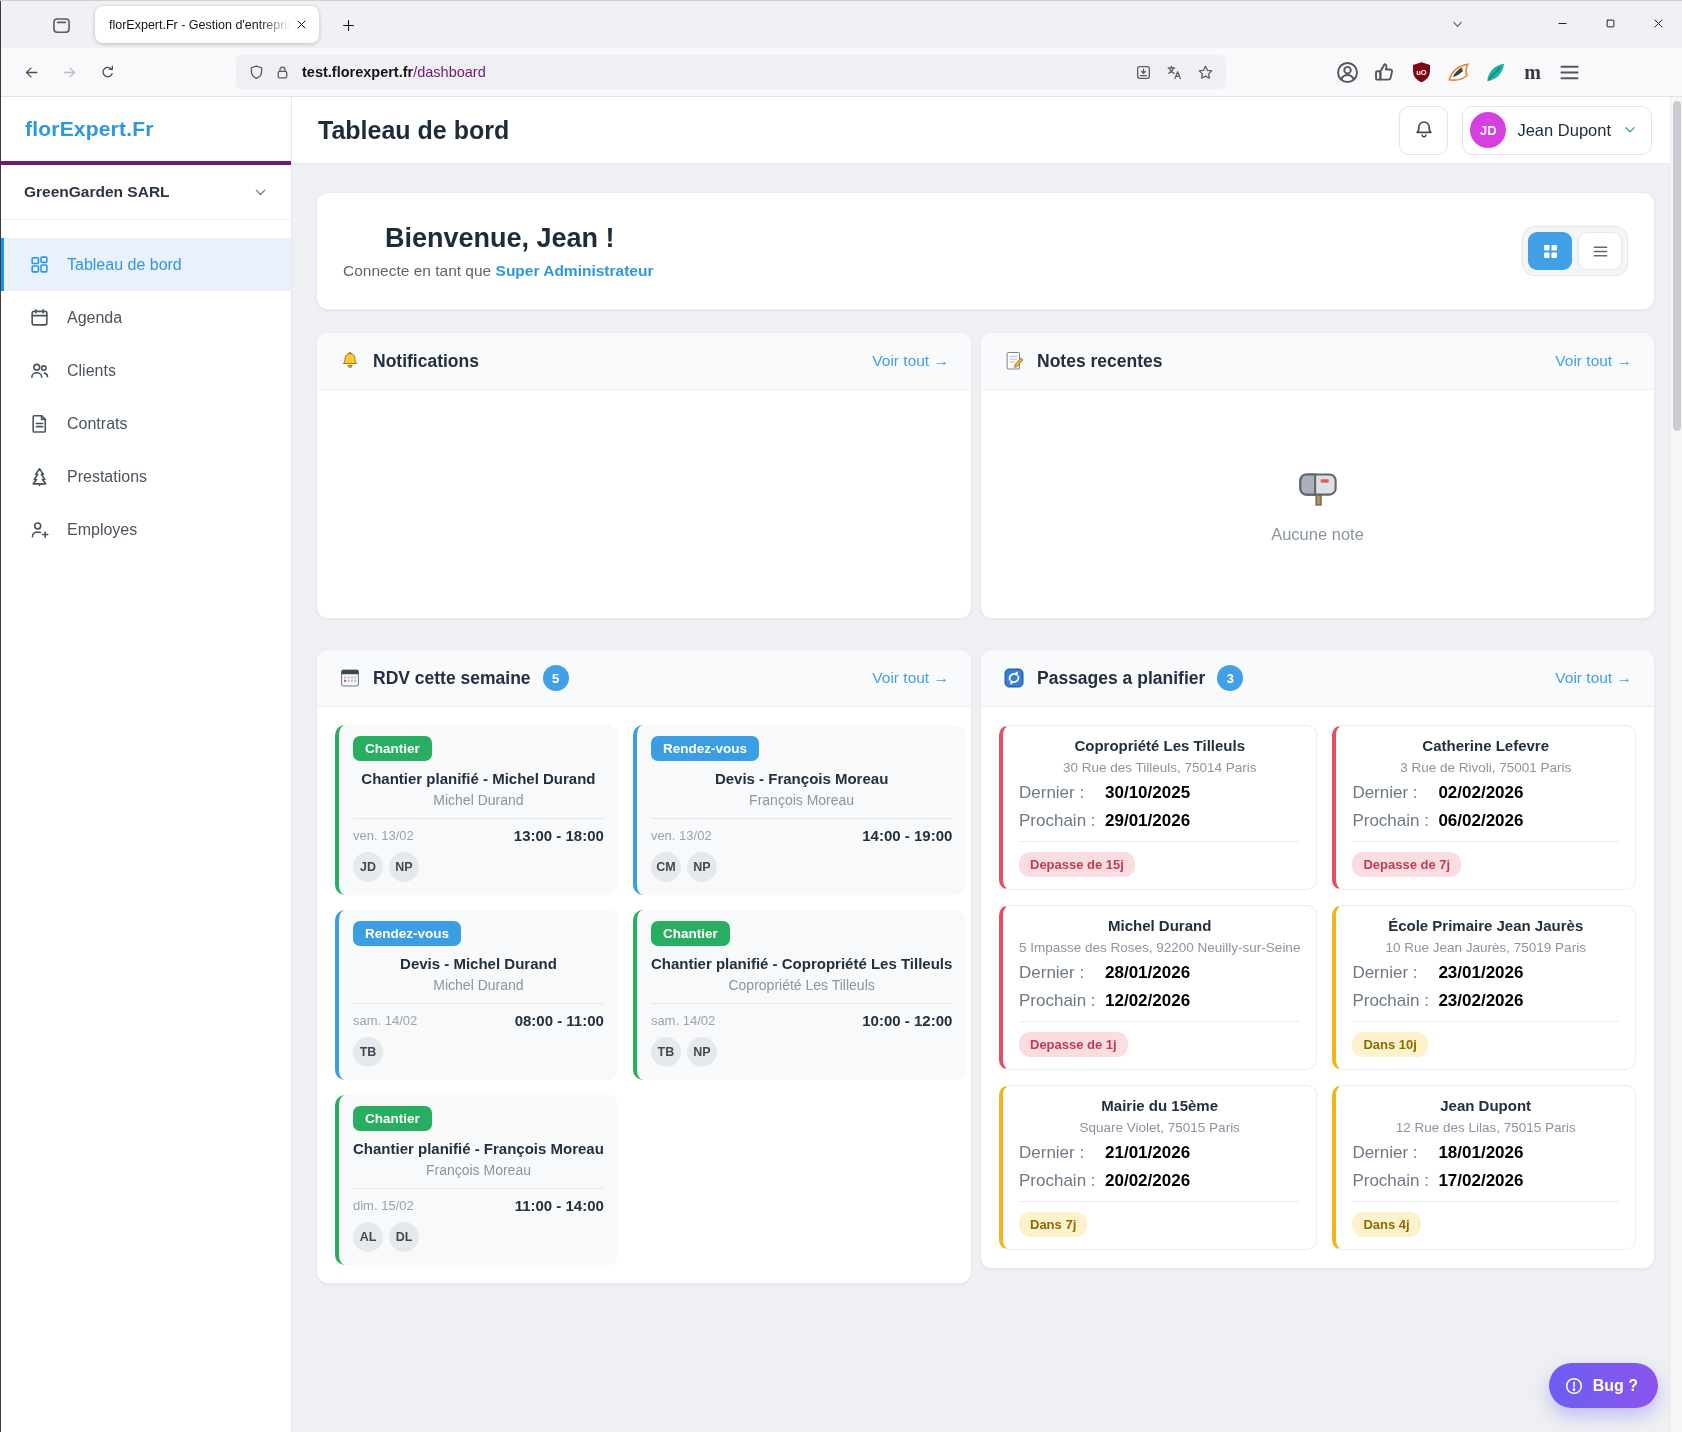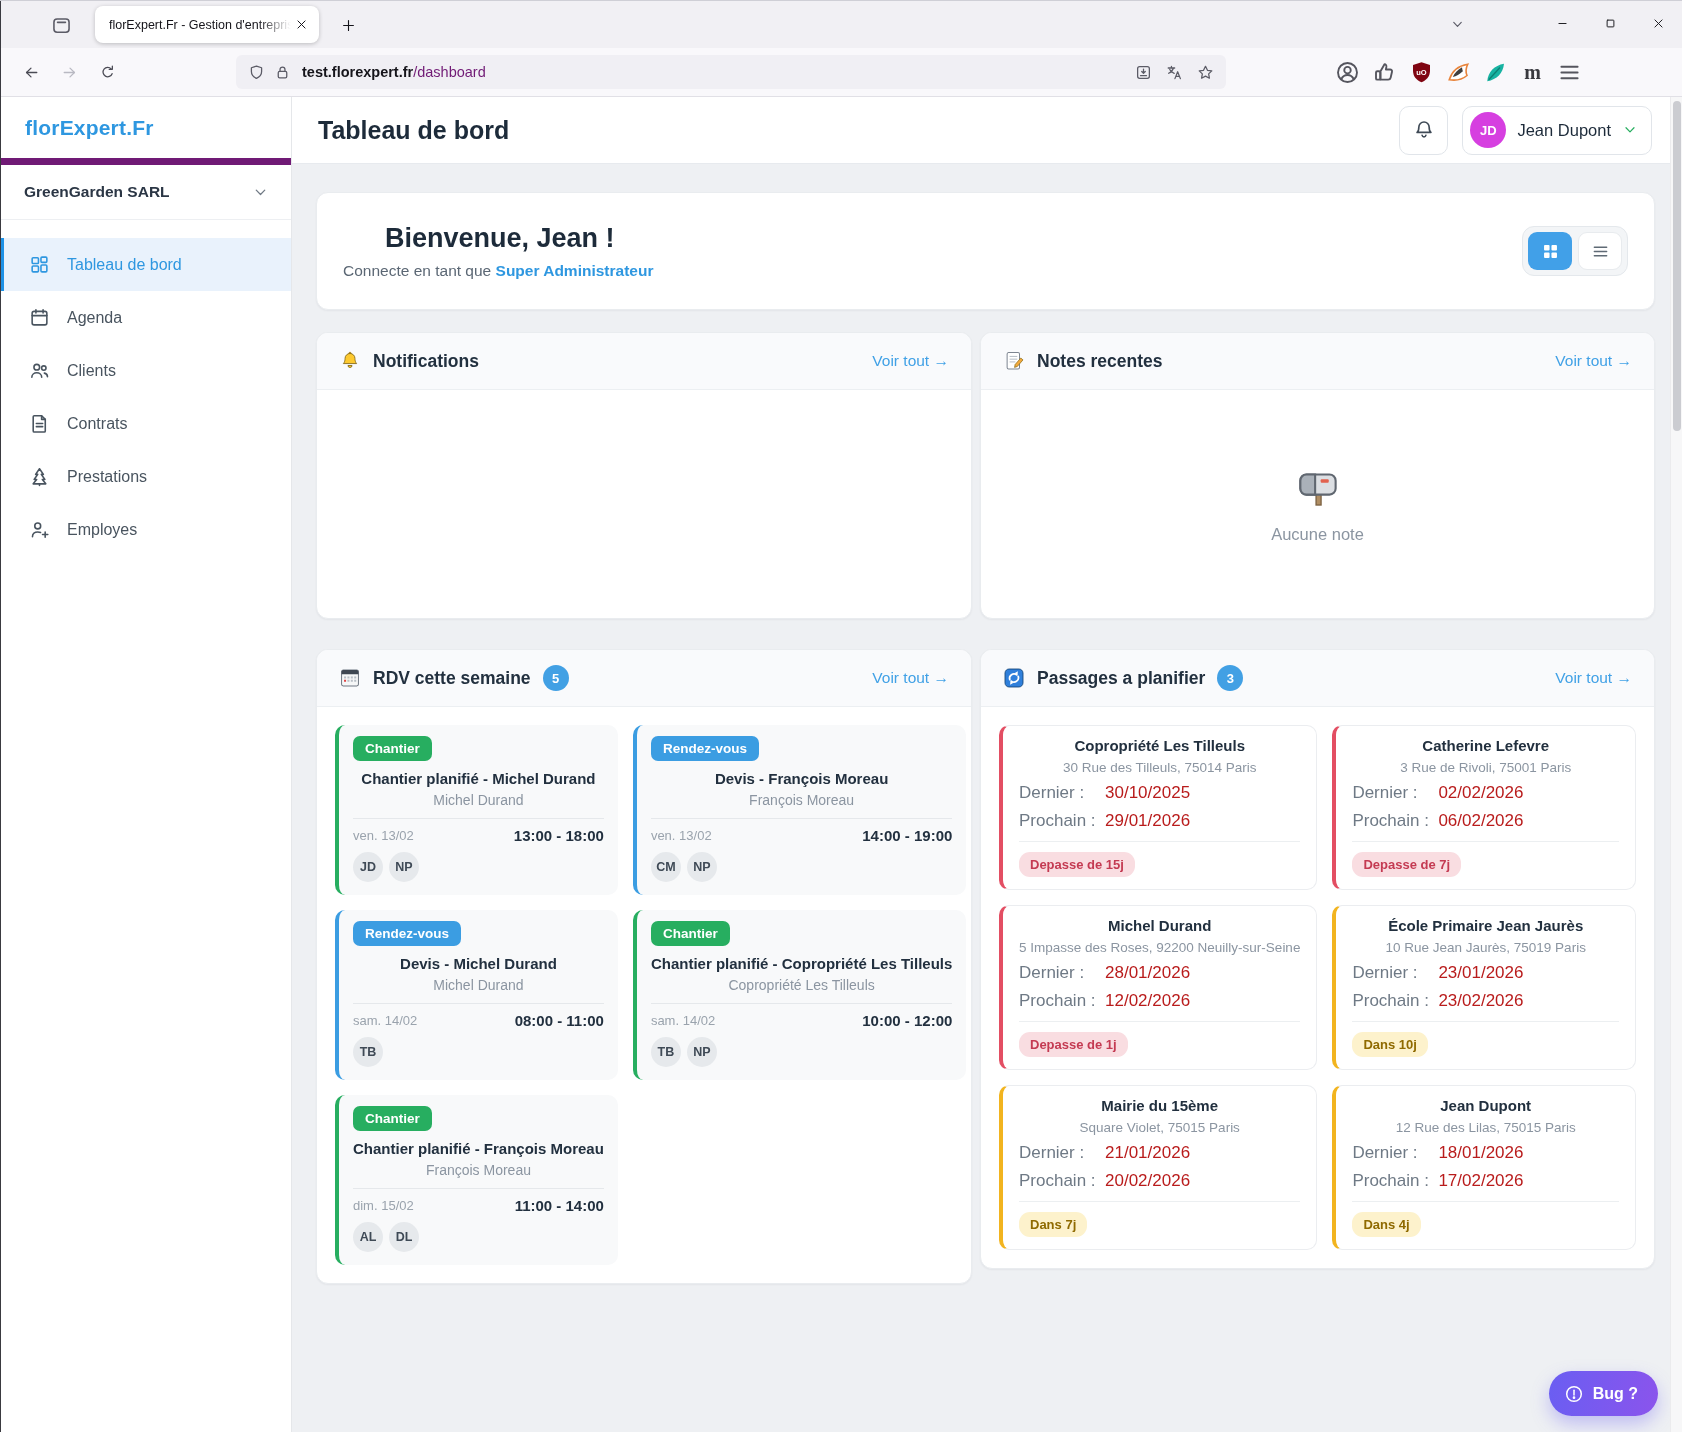--- a/index.html
+++ b/index.html
@@ -38,21 +38,21 @@
   .url-text { flex:1; font-size:14.5px; margin-left:2px; white-space:nowrap; overflow:hidden; }
   .url-host { color:#15141a; font-weight:700; }
   .url-path { color:#701a75; }
   .url-right { display:flex; gap:14px; align-items:center; }
   .ext-icons { margin-left:auto; display:flex; align-items:center; gap:12px; padding-right:100px; }
   .ext-icons .icon { width:25px; height:25px; color:#55555e; }
 
   
   .app { position:absolute; top:97px; left:0; right:0; bottom:0; display:flex; }
   .sidebar { width:292px; background:#fff; border-right:1px solid #e5e7ea; flex-shrink:0; }
-  .logo-wrap { height:68px; display:flex; align-items:center; padding-left:25px; border-bottom:7px solid #701a75; }
+  .logo-wrap { height:68px; display:flex; align-items:center; padding-left:25px; border-bottom:4px solid #701a75; }
   .logo { font-size:21px; font-weight:700; color:var(--accent,#2e97e0); letter-spacing:.2px; }
   .company { height:55px; display:flex; align-items:center; justify-content:space-between; padding:0 22px 0 24px; border-bottom:1px solid #edeff2; cursor:pointer; }
   .company-name { font-size:15.5px; font-weight:700; color:#2b3645; }
   .company .icon { width:17px; height:17px; color:#707a85; }
   .nav-list { padding-top:18px; }
   .nav-item { height:53px; display:flex; align-items:center; gap:17px; padding-left:25px; border-left:4px solid transparent; font-size:16px; color:#49545f; cursor:pointer; }
   .nav-item .icon { width:21px; height:21px; color:#49545f; }
   .nav-item.active { background:#e9f2fc; border-left-color:#1e92e6; color:var(--accent,#2e97e0); }
   .nav-item.active .icon { color:var(--accent,#2e97e0); }
 
@@ -111,27 +111,27 @@
   .rdv-avatars { display:flex; gap:6px; margin-top:8px; min-height:30px; }
   .avatar { width:30px; height:30px; border-radius:50%; background:#e6e9ec; color:#3f4a56; font-size:12.5px; font-weight:700; display:flex; align-items:center; justify-content:center; }
 
   .pass-card { background:#fff; border:1px solid #ebedf0; border-left:4px solid #ccc; border-radius:10px; padding:11px 16px 12px; cursor:pointer; }
   .pass-card.overdue { border-left-color:var(--overdue,#e34e63); }
   .pass-card.upcoming { border-left-color:var(--upcoming,#f2b41f); }
   .pass-name { text-align:center; font-weight:700; font-size:15px; color:#22303f; white-space:nowrap; overflow:hidden; text-overflow:ellipsis; }
   .pass-address { text-align:center; font-size:13.5px; color:#8b95a1; margin-top:6px; white-space:nowrap; overflow:hidden; text-overflow:ellipsis; }
   .pass-row { display:flex; margin-top:8px; font-size:17px; }
   .pass-label { color:#6e7985; width:86px; flex-shrink:0; }
-  .pass-value { color:#b91c1c; font-weight:400; }
+  .pass-value { color:#000000; font-weight:700; }
   .pass-divider { border-top:1px solid #eceff1; margin:10px 0; }
   .pass-badge { display:inline-block; padding:5px 11px; border-radius:11px; font-size:13px; font-weight:700; }
   .overdue .pass-badge { background:#f9dde1; color:#c43a52; }
   .upcoming .pass-badge { background:#fdf2cc; color:#8f6a00; }
 
-  .bug-btn { position:absolute; right:24px; bottom:16px; height:45px; padding:0 20px 0 15px; border:none; border-radius:23px; background:linear-gradient(100deg,var(--bug-start,#6a5ef2),var(--bug-end,#8b54ec)); color:#fff; font-weight:700; font-size:16px; font-family:inherit; display:flex; align-items:center; gap:9px; cursor:pointer; box-shadow:0 8px 18px rgba(106,94,242,.35); z-index:20; }
+  .bug-btn { position:absolute; right:24px; bottom:24px; height:45px; padding:0 20px 0 15px; border:none; border-radius:23px; background:linear-gradient(100deg,var(--bug-start,#6a5ef2),var(--bug-end,#8b54ec)); color:#fff; font-weight:700; font-size:16px; font-family:inherit; display:flex; align-items:center; gap:9px; cursor:pointer; box-shadow:0 8px 18px rgba(106,94,242,.35); z-index:20; }
   .bug-btn .icon { width:20px; height:20px; }
 
   .scrollbar { position:absolute; top:97px; right:0; bottom:0; width:12px; background:#f7f7f8; border-left:1px solid #ebebed; z-index:30; }
   .scroll-thumb { position:absolute; top:4px; left:2px; width:8px; height:330px; border-radius:4px; background:#cbccd1; }
 </style>
 </head>
 <body>
 
 <div class="win-edge-l"></div>
 <div class="win-edge-t"></div>

